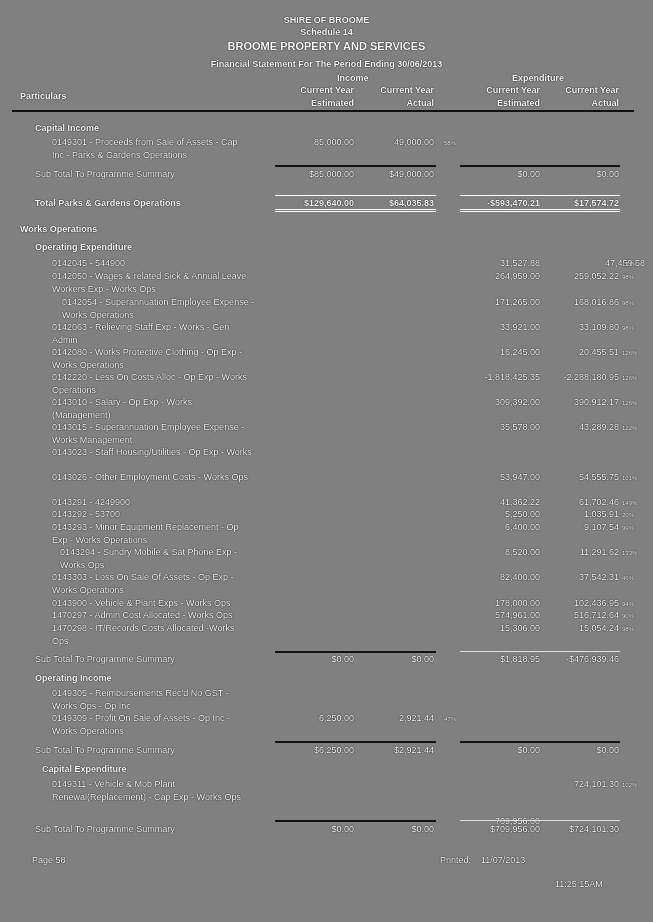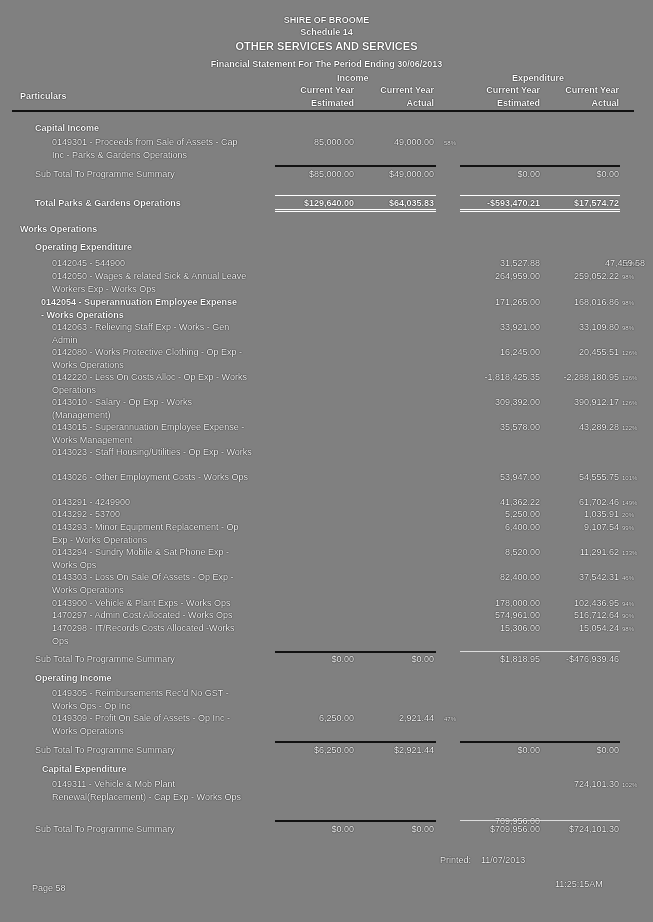--- a/index.html
+++ b/index.html
@@ -16,21 +16,21 @@
   .r { text-align:right; }
   .pct { font-size:6px; }
   .line { position:absolute; height:0; }
   .desc { position:absolute; font-size:9px; line-height:12.5px; white-space:normal; width:200px; }
 </style>
 </head>
 <body>
 
 <div class="abs hdr t9" style="top:15px;">SHIRE OF BROOME</div>
 <div class="abs hdr t9" style="top:27px;">Schedule 14</div>
-<div class="abs hdr" style="top:40px;font-size:11px;">OTHER SERVICES AND SERVICES</div>
+<div class="abs hdr" style="top:40px;font-size:11px;">BROOME PROPERTY AND SERVICES</div>
 <div class="abs hdr t9" style="top:59px;">Financial Statement For The Period Ending 30/06/2013</div>
 
 <div class="abs t9 b" style="left:337px;top:73px;">Income</div>
 <div class="abs t9 b" style="left:512px;top:73px;">Expenditure</div>
 <div class="abs t9 b" style="left:20px;top:91px;">Particulars</div>
 
 <div class="abs t9 b r" style="left:270px;width:84px;top:85px;">Current Year</div>
 <div class="abs t9 b r" style="left:270px;width:84px;top:98px;">Estimated</div>
 <div class="abs t9 b r" style="left:350px;width:84px;top:85px;">Current Year</div>
 <div class="abs t9 b r" style="left:350px;width:84px;top:98px;">Actual</div>
@@ -69,21 +69,21 @@
 
 <div id="opexp">
     <div class="desc" style="left:52px;top:257px;width:200px;">0142045 - 544900</div>
     <div class="abs t9 r" style="left:456px;width:84px;top:258px;">31,527.88</div>
     <div class="abs t9 r" style="left:543px;width:102px;top:258px;">47,459.58</div>
     <div class="abs pct" style="left:622px;top:261px;">151%</div>
     <div class="desc" style="left:52px;top:270px;width:200px;">0142050 - Wages &amp; related Sick &amp; Annual Leave Workers Exp - Works Ops</div>
     <div class="abs t9 r" style="left:456px;width:84px;top:271px;">264,959.00</div>
     <div class="abs t9 r" style="left:535px;width:84px;top:271px;">259,052.22</div>
     <div class="abs pct" style="left:622px;top:274px;">98%</div>
-    <div class="desc" style="left:41px;top:296px;width:200px;font-weight:bold;">0142054 - Superannuation Employee Expense - Works Operations</div>
+    <div class="desc" style="left:62px;top:296px;width:200px;">0142054 - Superannuation Employee Expense - Works Operations</div>
     <div class="abs t9 r" style="left:456px;width:84px;top:297px;">171,265.00</div>
     <div class="abs t9 r" style="left:535px;width:84px;top:297px;">168,016.86</div>
     <div class="abs pct" style="left:622px;top:300px;">98%</div>
     <div class="desc" style="left:52px;top:321px;width:200px;">0142063 - Relieving Staff Exp - Works - Gen Admin</div>
     <div class="abs t9 r" style="left:456px;width:84px;top:322px;">33,921.00</div>
     <div class="abs t9 r" style="left:535px;width:84px;top:322px;">33,109.80</div>
     <div class="abs pct" style="left:622px;top:325px;">98%</div>
     <div class="desc" style="left:52px;top:346px;width:200px;">0142080 - Works Protective Clothing - Op Exp - Works Operations</div>
     <div class="abs t9 r" style="left:456px;width:84px;top:347px;">16,245.00</div>
     <div class="abs t9 r" style="left:535px;width:84px;top:347px;">20,455.51</div>
@@ -113,21 +113,21 @@
     <div class="abs t9 r" style="left:535px;width:84px;top:497px;">61,702.46</div>
     <div class="abs pct" style="left:622px;top:500px;">149%</div>
     <div class="desc" style="left:52px;top:508px;width:200px;">0143292 - 53700</div>
     <div class="abs t9 r" style="left:456px;width:84px;top:509px;">5,250.00</div>
     <div class="abs t9 r" style="left:535px;width:84px;top:509px;">1,035.91</div>
     <div class="abs pct" style="left:622px;top:512px;">20%</div>
     <div class="desc" style="left:52px;top:521px;width:200px;">0143293 - Minor Equipment Replacement - Op Exp - Works Operations</div>
     <div class="abs t9 r" style="left:456px;width:84px;top:522px;">6,400.00</div>
     <div class="abs t9 r" style="left:535px;width:84px;top:522px;">9,107.54</div>
     <div class="abs pct" style="left:622px;top:525px;">99%</div>
-    <div class="desc" style="left:52px;top:546px;width:200px;">0143294 - Sundry Mobile &amp; Sat Phone Exp - Works Ops</div>
+    <div class="desc" style="left:60px;top:546px;width:200px;">0143294 - Sundry Mobile &amp; Sat Phone Exp - Works Ops</div>
     <div class="abs t9 r" style="left:456px;width:84px;top:547px;">8,520.00</div>
     <div class="abs t9 r" style="left:535px;width:84px;top:547px;">11,291.62</div>
     <div class="abs pct" style="left:622px;top:550px;">133%</div>
     <div class="desc" style="left:52px;top:571px;width:200px;">0143303 - Loss On Sale Of Assets - Op Exp - Works Operations</div>
     <div class="abs t9 r" style="left:456px;width:84px;top:572px;">82,400.00</div>
     <div class="abs t9 r" style="left:535px;width:84px;top:572px;">37,542.31</div>
     <div class="abs pct" style="left:622px;top:575px;">46%</div>
     <div class="desc" style="left:52px;top:597px;width:200px;">0143900 - Vehicle &amp; Plant Exps - Works Ops</div>
     <div class="abs t9 r" style="left:456px;width:84px;top:598px;">178,000.00</div>
     <div class="abs t9 r" style="left:535px;width:84px;top:598px;">102,436.95</div>
@@ -172,16 +172,16 @@
 <div class="abs pct" style="left:622px;top:782px;">102%</div>
 
 <div class="line" style="left:275px;width:161px;top:820px;border-top:2px solid #111;"></div>
 <div class="line" style="left:460px;width:160px;top:820px;border-top:1px solid #ddd;"></div>
 <div class="abs t9" style="left:35px;top:824px;">Sub Total To Programme Summary</div>
 <div class="abs t9 r" style="left:270px;width:84px;top:824px;">$0.00</div>
 <div class="abs t9 r" style="left:350px;width:84px;top:824px;">$0.00</div>
 <div class="abs t9 r" style="left:456px;width:84px;top:824px;">$709,956.00</div>
 <div class="abs t9 r" style="left:535px;width:84px;top:824px;">$724,101.30</div>
 
-<div class="abs t9" style="left:32px;top:883px;">Page 58</div>
+<div class="abs t9" style="left:32px;top:855px;">Page 58</div>
 <div class="abs t9" style="left:440px;top:855px;">Printed:</div>
 <div class="abs t9" style="left:481px;top:855px;">11/07/2013</div>
 <div class="abs t9" style="left:555px;top:879px;">11:25:15AM</div>
 
 </body></html>

